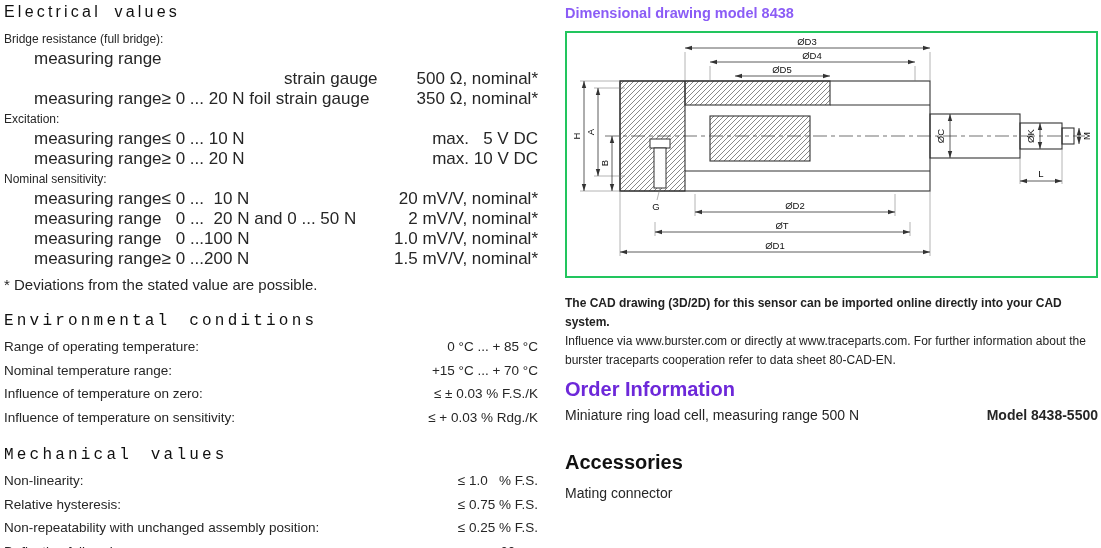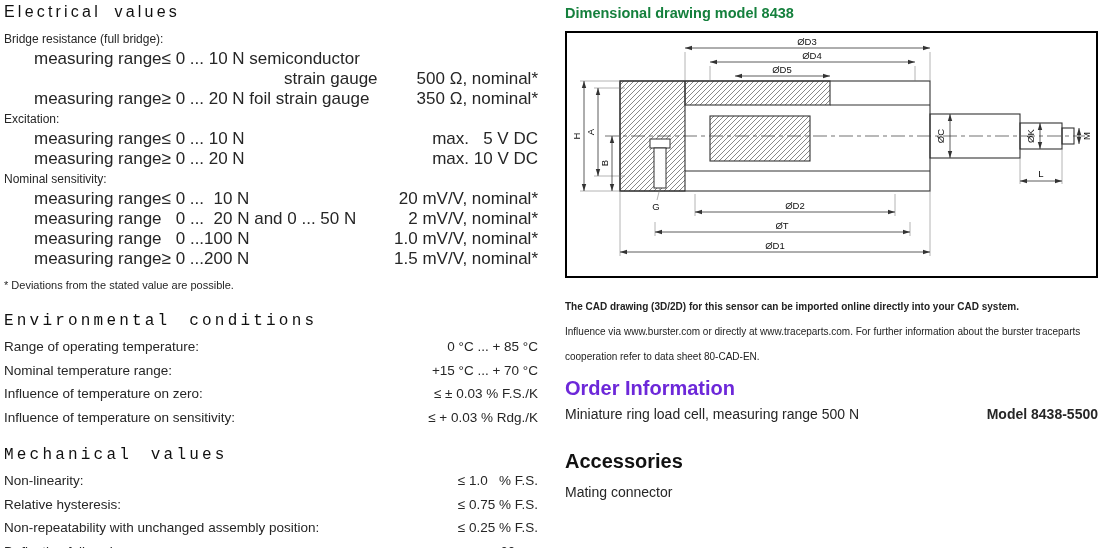--- a/index.html
+++ b/index.html
@@ -10,28 +10,28 @@
   .col-right{position:absolute;left:565px;top:4px;width:533px;}
 
   .section-title{font-size:16px;font-weight:normal;letter-spacing:3.2px;word-spacing:6px;color:#101010;line-height:20px;margin:0 0 7px 0;white-space:nowrap;}
   .section-title.later{margin:16px 0 4px 0;font-family:Liberation Mono, monospace;}
   .group-head{font-size:12px;line-height:20px;}
   .spec-row{display:flex;font-size:17px;line-height:20px;}
   .spec-row .lbl{flex:0 0 143px;padding-left:30px;white-space:pre;}
   .spec-row .mid{white-space:pre;}
   .spec-row .mid.shift{margin-left:137px;}
   .spec-row .val{margin-left:auto;white-space:pre;text-align:center;}
-  .footnote{font-size:11px;line-height:20px;margin-top:6px;}
+  .footnote{font-size:15px;line-height:20px;margin-top:6px;}
   .row-wide{display:flex;font-size:13.5px;line-height:23.5px;}
   .row-wide .val{margin-left:auto;white-space:pre;text-align:center;}
 
-  .drawing-title{font-size:14.5px;font-weight:bold;line-height:18px;margin-bottom:9px;color:#15803d;}
-  .drawing-box{width:533px;height:247px;border:2px solid #000000;background:#fff;overflow:hidden;}
+  .drawing-title{font-size:14.5px;font-weight:bold;line-height:18px;margin-bottom:9px;color:#8b5cf6;}
+  .drawing-box{width:533px;height:247px;border:2px solid #22c55e;background:#fff;overflow:hidden;}
   .drawing-box svg{display:block;margin:3px 0 0 3px;}
-  .cad{margin-top:16px;font-size:10px;line-height:25px;color:#222;}
+  .cad{margin-top:16px;font-size:12px;line-height:19px;color:#222;}
   .cad .bold{font-weight:bold;}
   .order-title{margin-top:6px;font-size:20px;font-weight:bold;line-height:26px;color:#6d28d9;}
   .order-row{display:flex;margin-top:4px;font-size:14px;line-height:19px;}
   .order-row .model{margin-left:auto;font-weight:bold;white-space:pre;}
   .acc-title{margin-top:24px;font-size:20px;font-weight:bold;line-height:26px;color:#111;}
   .acc-item{margin-top:9px;font-size:14px;line-height:19px;}
 
   svg .outline{fill:none;stroke:#333;stroke-width:1.1;}
   svg .thin{stroke:#777;stroke-width:0.55;}
   svg .dim{stroke:#333;stroke-width:0.8;}
@@ -43,21 +43,20 @@
 
 <div class="page">
 
   <div class="col-left">
 
     <h2 class="section-title">Electrical values</h2>
 
     <div class="group-head">Bridge resistance (full bridge):</div>
     <div class="spec-row">
       <span class="lbl">measuring range</span>
-      <span class="mid">≤ 0 ... 10 N semiconductor</span>
       <span class="val"></span>
     </div>
     <div class="spec-row">
       <span class="lbl"></span>
       <span class="mid shift">strain gauge</span>
       <span class="val">500 Ω, nominal*</span>
     </div>
     <div class="spec-row">
       <span class="lbl">measuring range</span>
       <span class="mid">≥ 0 ... 20 N foil strain gauge</span>

